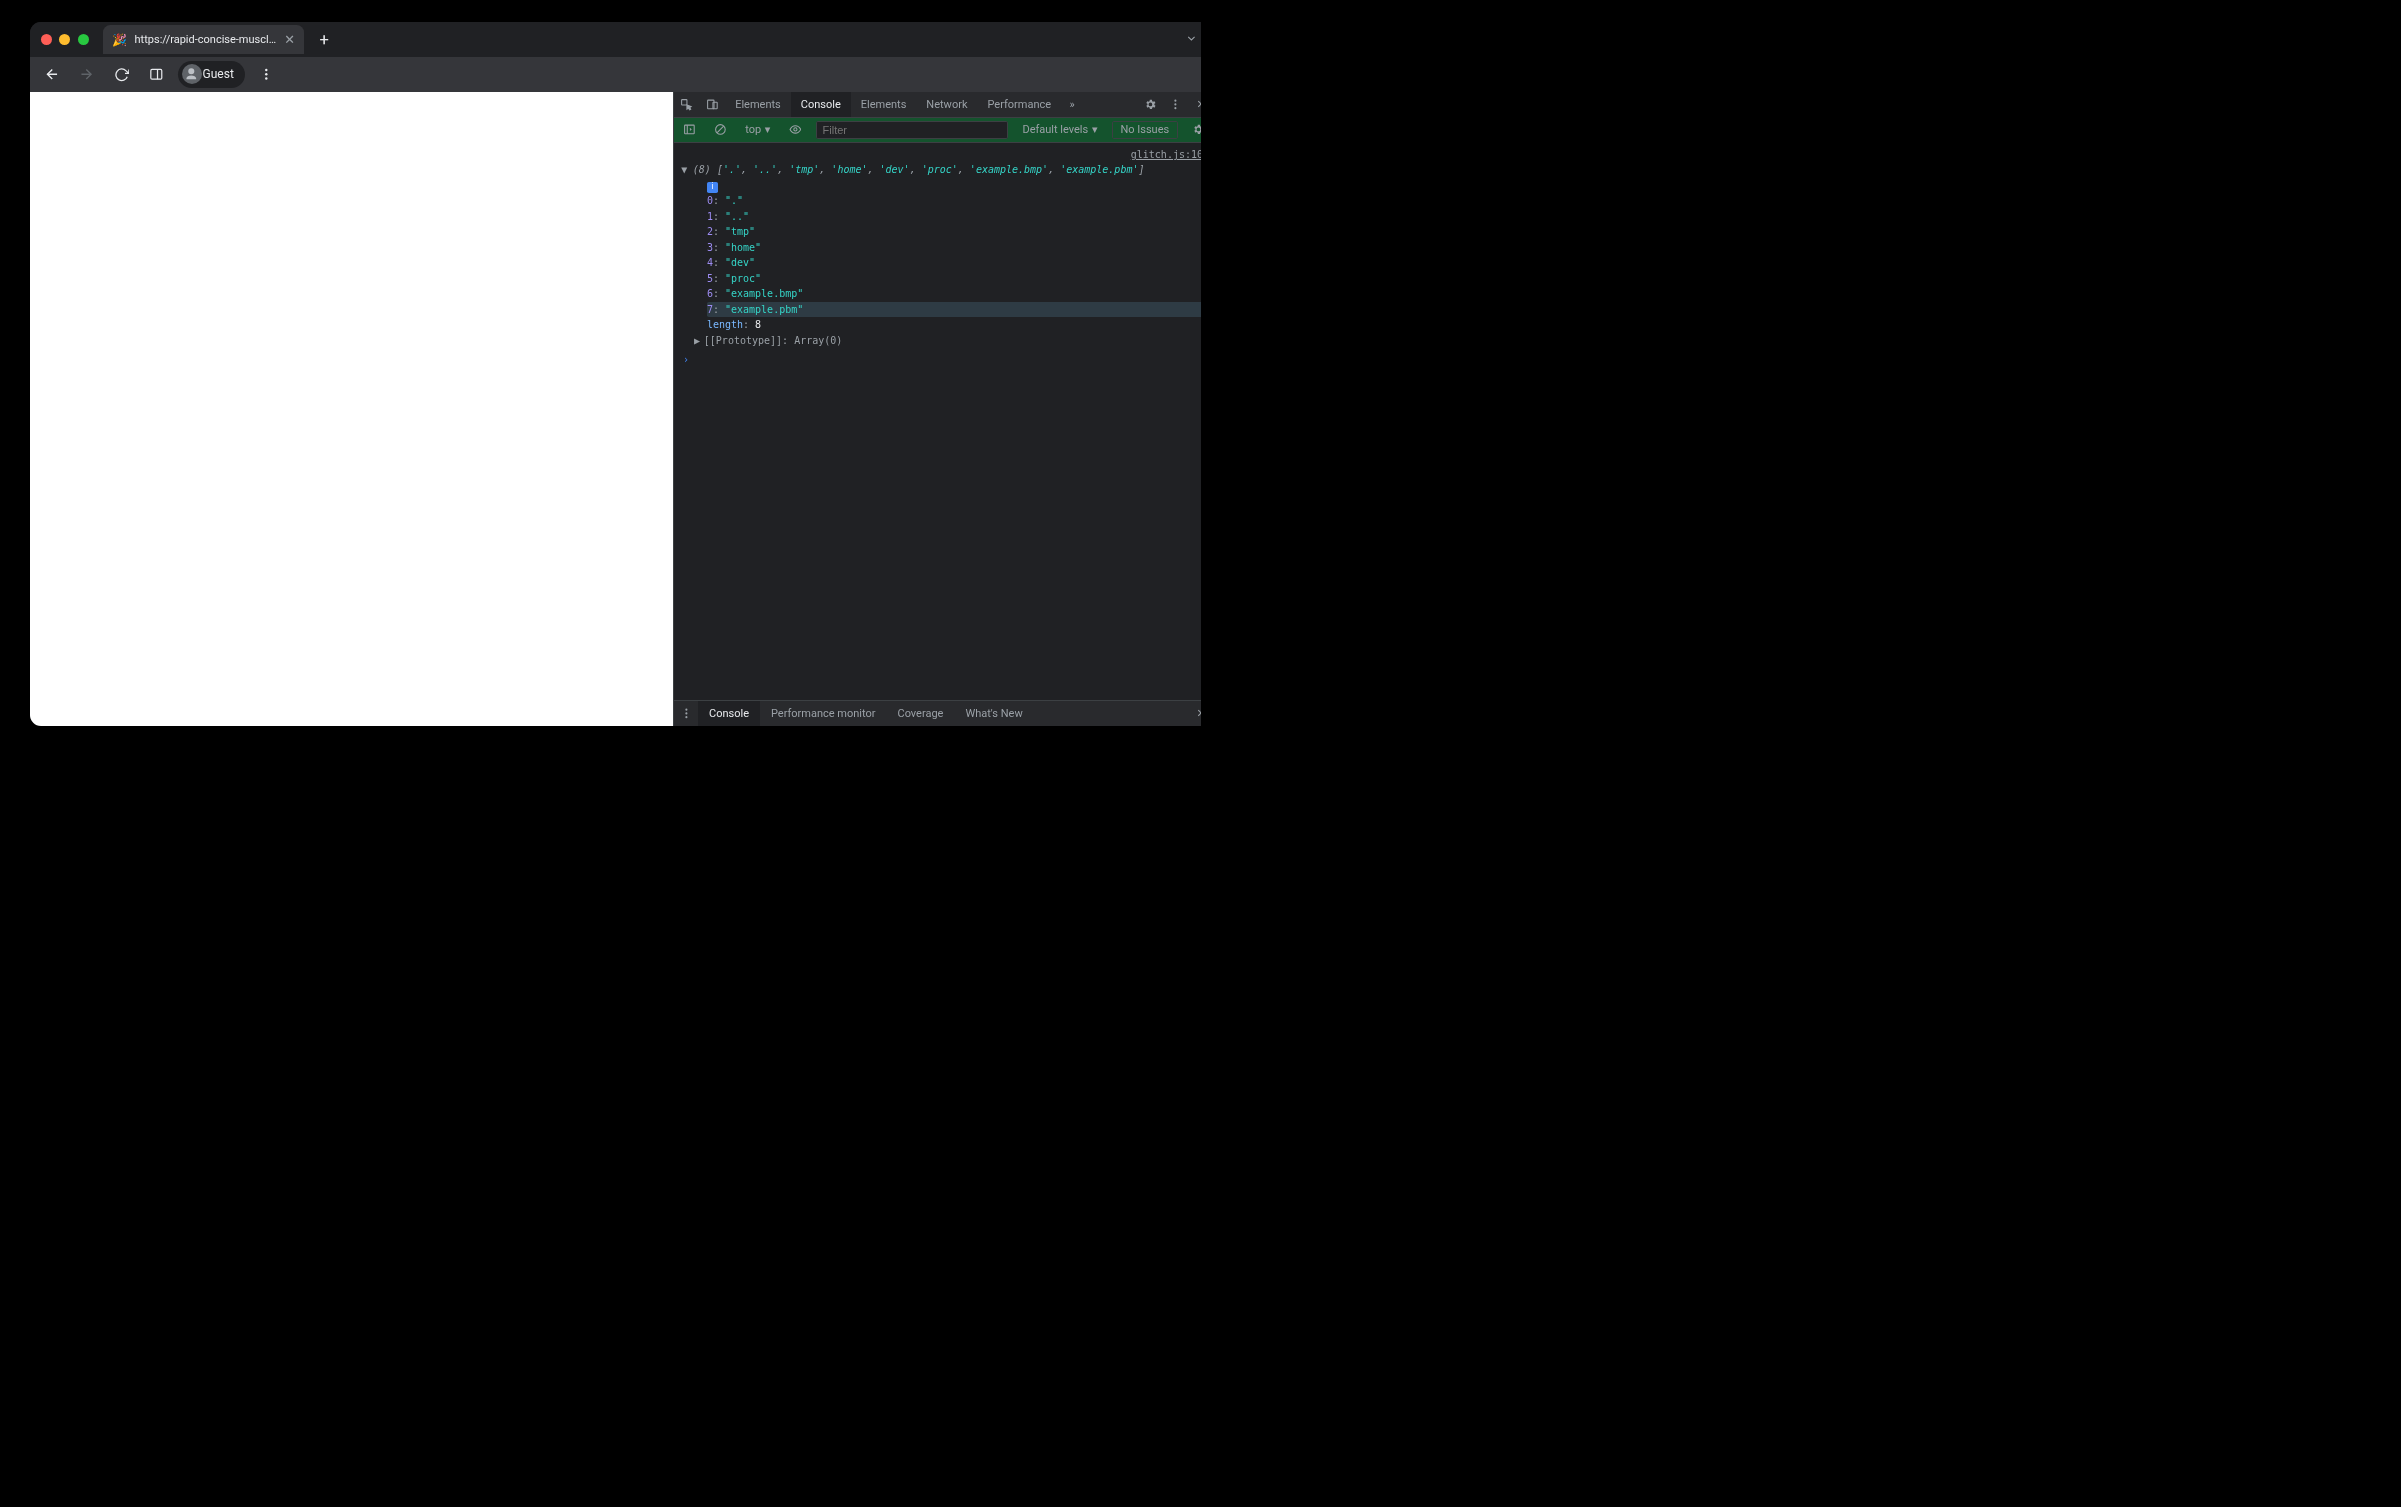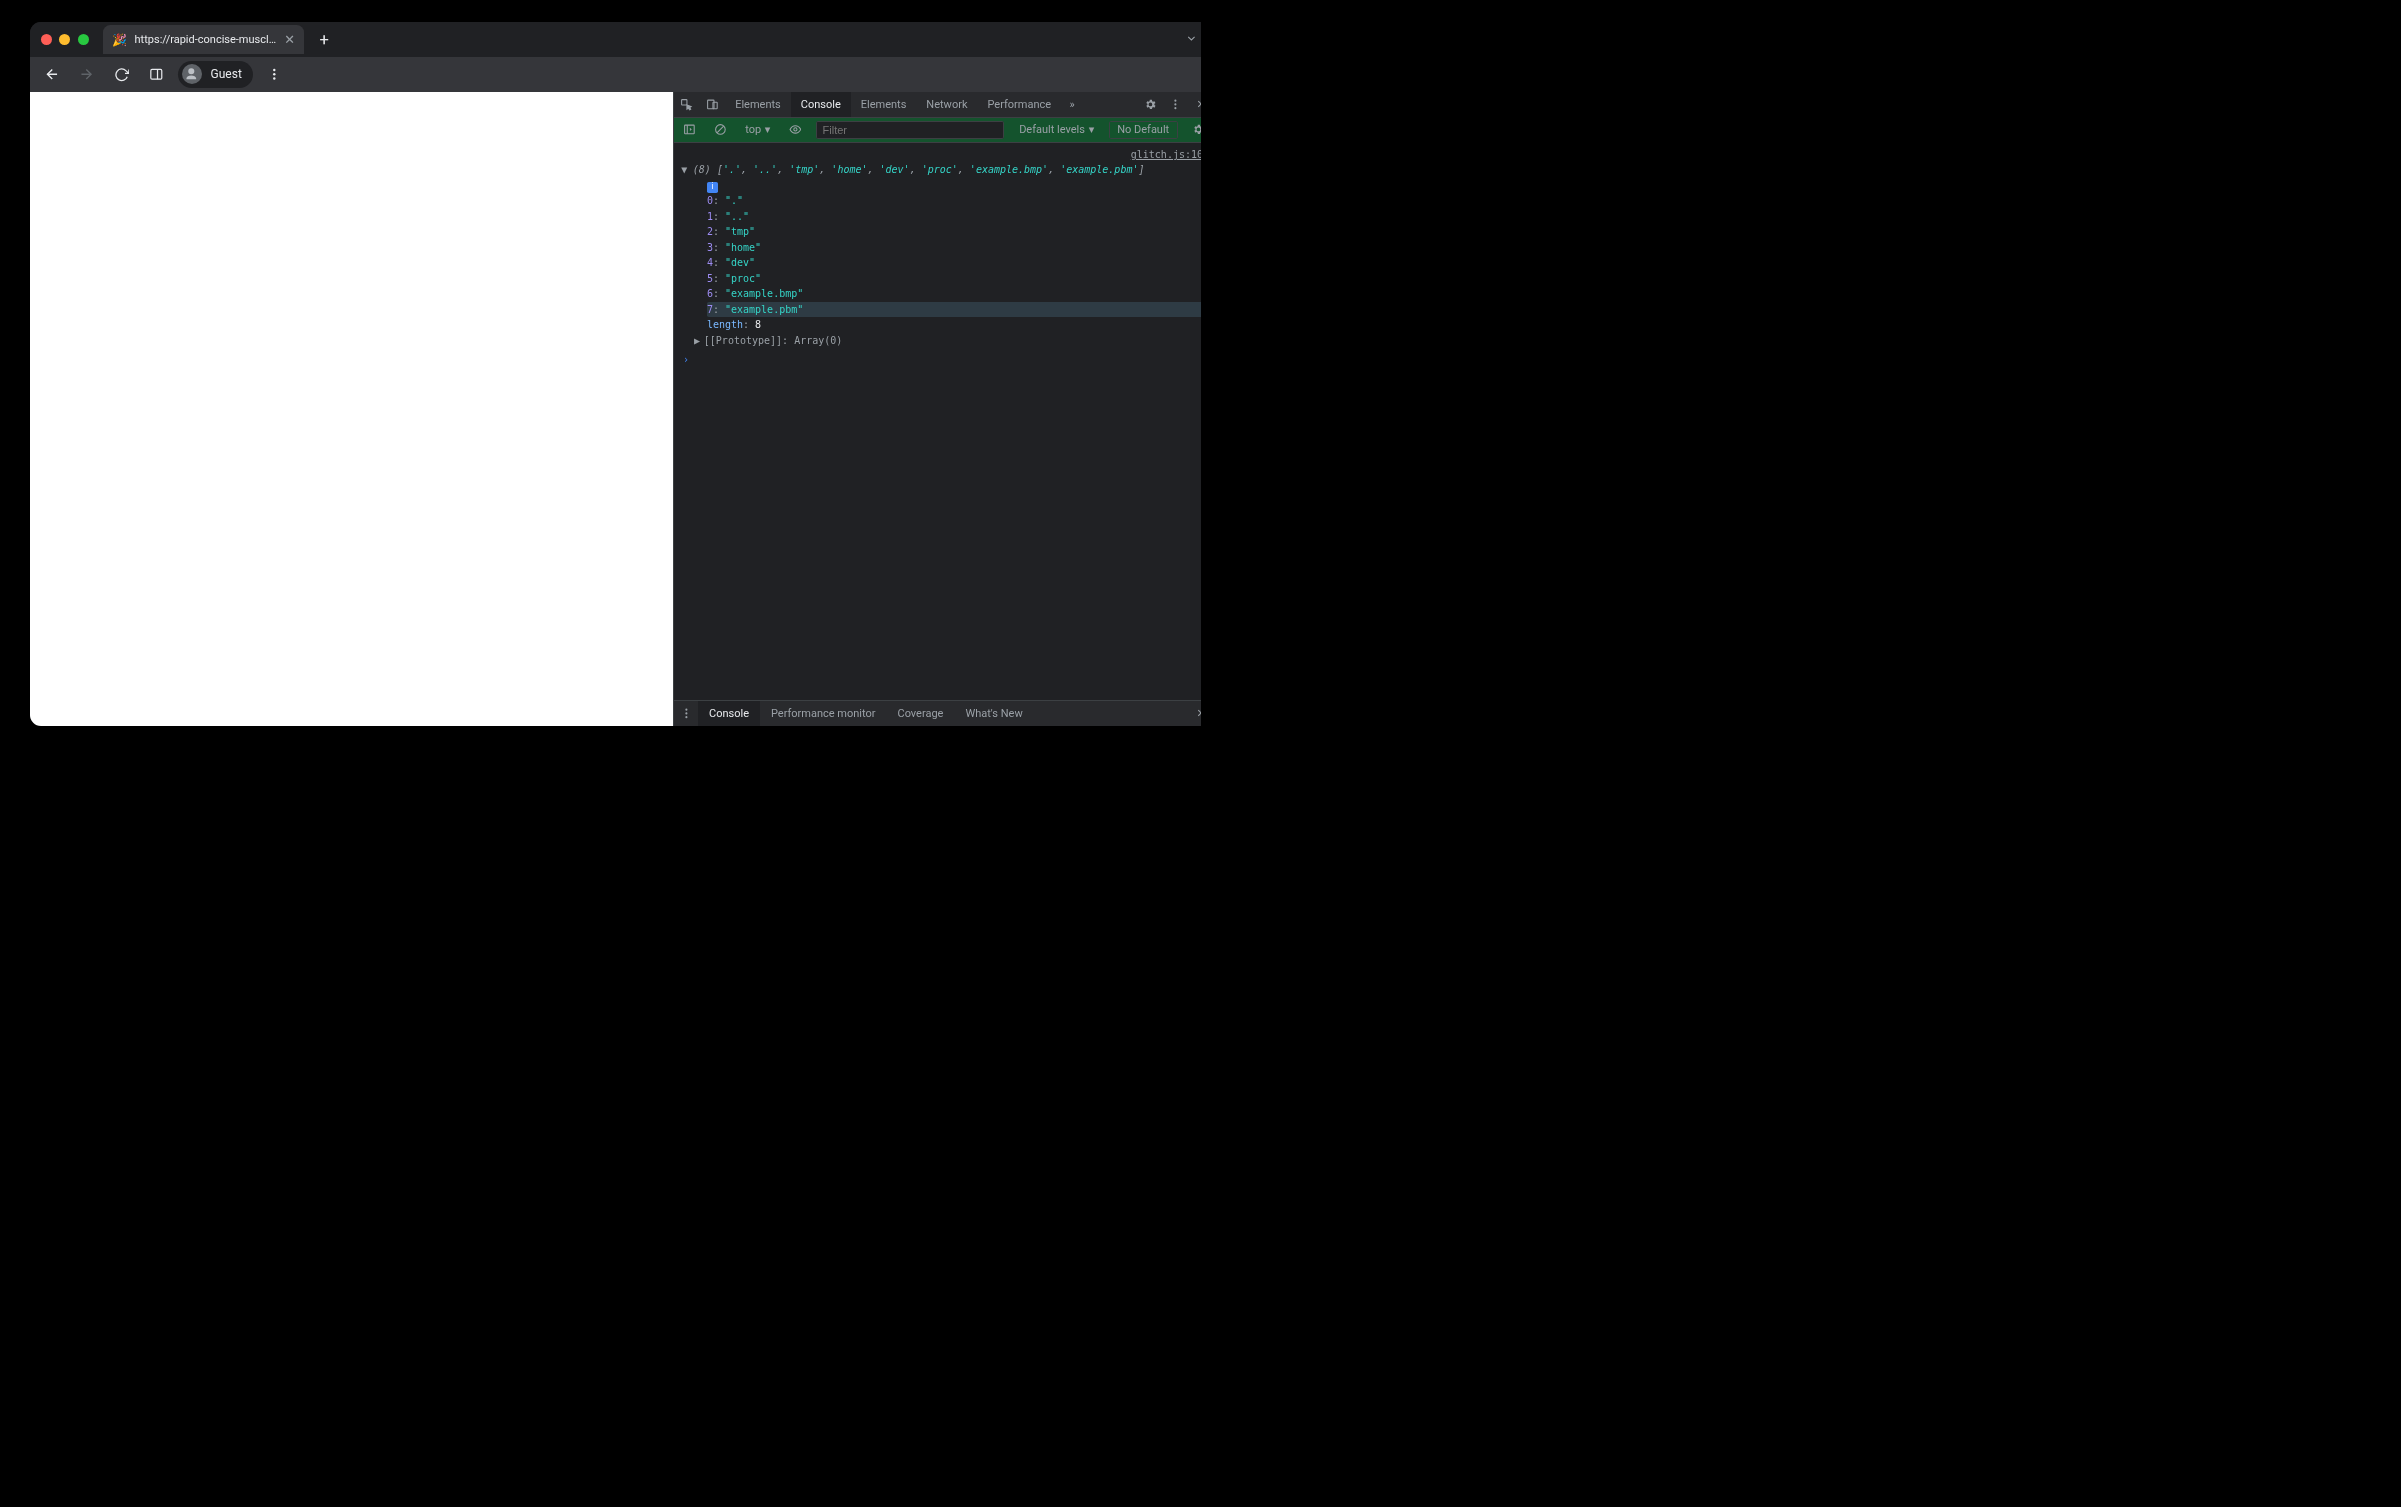--- a/index.html
+++ b/index.html
@@ -86,21 +86,21 @@
     color: #e8eaed;
     font-size: 12.8px;
   }
   .lock-icon { color: #9aa0a6; }
   .toolbar-right { display: flex; align-items: center; gap: 9.1px; }
   .icon-btn {
     width: 25.6px; height: 25.6px; display:flex; align-items:center; justify-content:center;
     color: #e8eaed; border-radius: 50%; cursor: pointer;
   }
   .profile-pill {
-    display: flex; align-items: center; gap: 9px;
+    display: flex; align-items: center; gap: 1px;
     background: #202124;
     border-radius: 13.7px;
     height: 27.4px; padding: 0 11px 0 3.7px;
     color: #e8eaed; font-size: 12px;
     cursor: pointer;
   }
   .avatar { width: 20px; height: 20px; border-radius: 50%; background: #5f6368; display:flex; align-items:center; justify-content:center; }
   .avatar svg { width: 14.6px; height: 14.6px; fill: #bdc1c6; }
 
   .content {
@@ -351,21 +351,21 @@
               <circle cx="12" cy="12" r="3"></circle>
               <path d="M2 12s3.5-7 10-7 10 7 10 7-3.5 7-10 7S2 12 2 12z"></path>
             </svg>
         </div>
         <input class="dt-filter" placeholder="Filter" style="">
         <div class="dt-levels">
           <span>Default levels</span>
           <span>▾</span>
         </div>
         <div class="dt-issues">
-          <span>No Default</span>
+          <span>No Issues</span>
         </div>
         <div class="dt-tb-icon">
           <svg width="12.8" height="12.8" viewBox="0 0 24 24" fill="currentColor">
               <path d="M19.4 13a7.5 7.5 0 0 0 .1-1 7.5 7.5 0 0 0-.1-1l2.1-1.6-2-3.5-2.5 1a7.4 7.4 0 0 0-1.7-1l-.4-2.6h-4l-.4 2.6a7.4 7.4 0 0 0-1.7 1l-2.5-1-2 3.5L6.5 11a7.5 7.5 0 0 0-.1 1 7.5 7.5 0 0 0 .1 1l-2.1 1.6 2 3.5 2.5-1a7.4 7.4 0 0 0 1.7 1l.4 2.6h4l.4-2.6a7.4 7.4 0 0 0 1.7-1l2.5 1 2-3.5zM12 15.5A3.5 3.5 0 1 1 15.5 12 3.5 3.5 0 0 1 12 15.5z"></path>
             </svg>
         </div>
       </div>
 
       <div class="dt-console">
         <div class="src-link">glitch.js:10</div>

